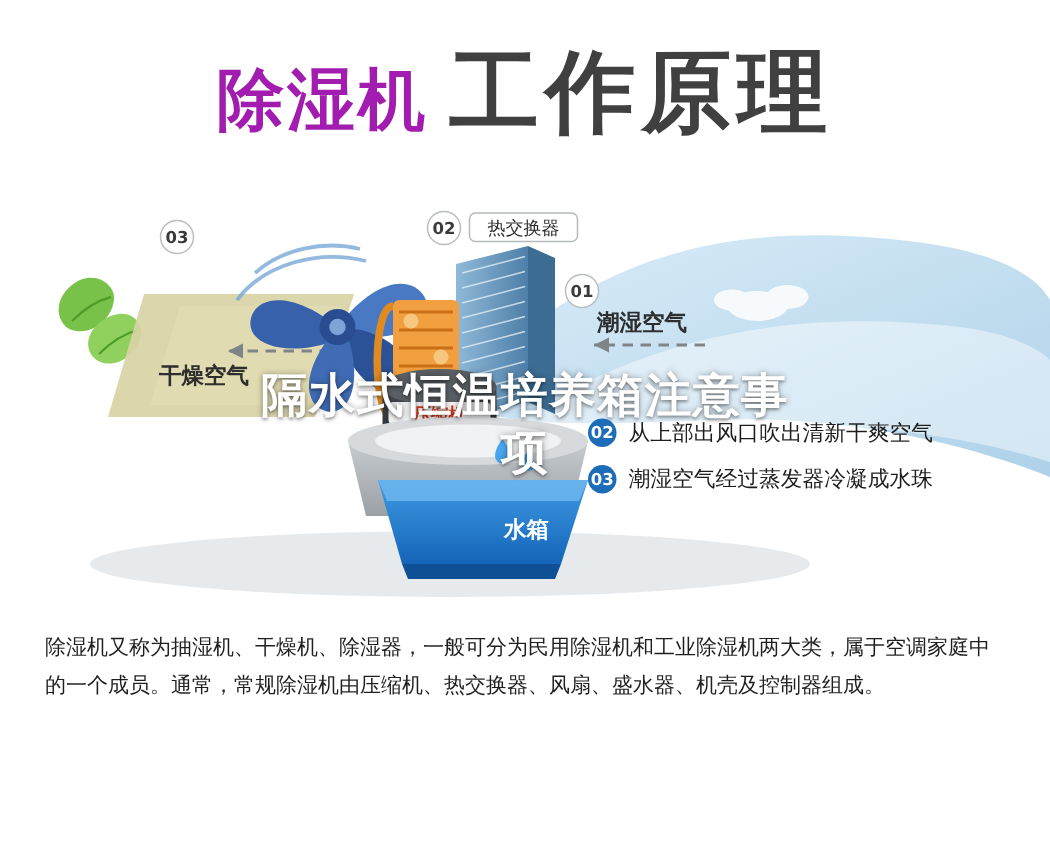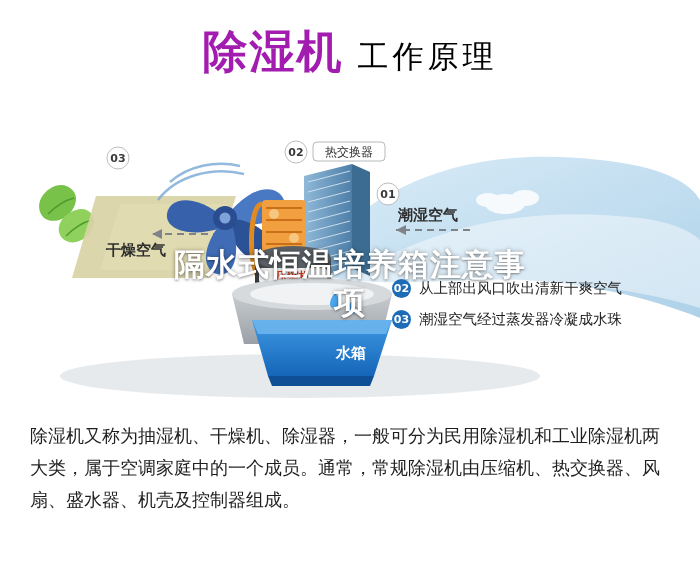--- a/index.html
+++ b/index.html
@@ -31,23 +31,23 @@
     white-space: nowrap;
   }
   .title-blue {
     font-size: 45px;
     font-weight: bold;
     color: #a21caf;
     letter-spacing: 2px;
     font-family: "DejaVu Sans", "Liberation Sans", sans-serif;
   }
   .title-dark {
-    font-size: 31px;
-    font-weight: normal;
-    color: #000000;
+    font-size: 60px;
+    font-weight: bold;
+    color: #404040;
     letter-spacing: 4px;
     margin-left: 14px;
     font-family: "DejaVu Sans", "Liberation Sans", sans-serif;
   }
 
   
   .illus {
     position: absolute;
     top: 108px;
     left: 0;
@@ -109,21 +109,21 @@
     font-family: "DejaVu Sans", "Liberation Sans", sans-serif;
     white-space: nowrap;
   }
 
   
   .body-copy {
     position: absolute;
     left: 30px;
     top: 420px;
     width: 640px;
-    font-size: 18px;
+    font-size: 14px;
     line-height: 1.78;
     color: #1f1f1f;
     font-family: "DejaVu Sans", "Liberation Sans", sans-serif;
   }
   .body-copy p {
     margin: 0 0 10px 0;
   }
   .body-copy .lead {
     font-weight: bold;
   }

